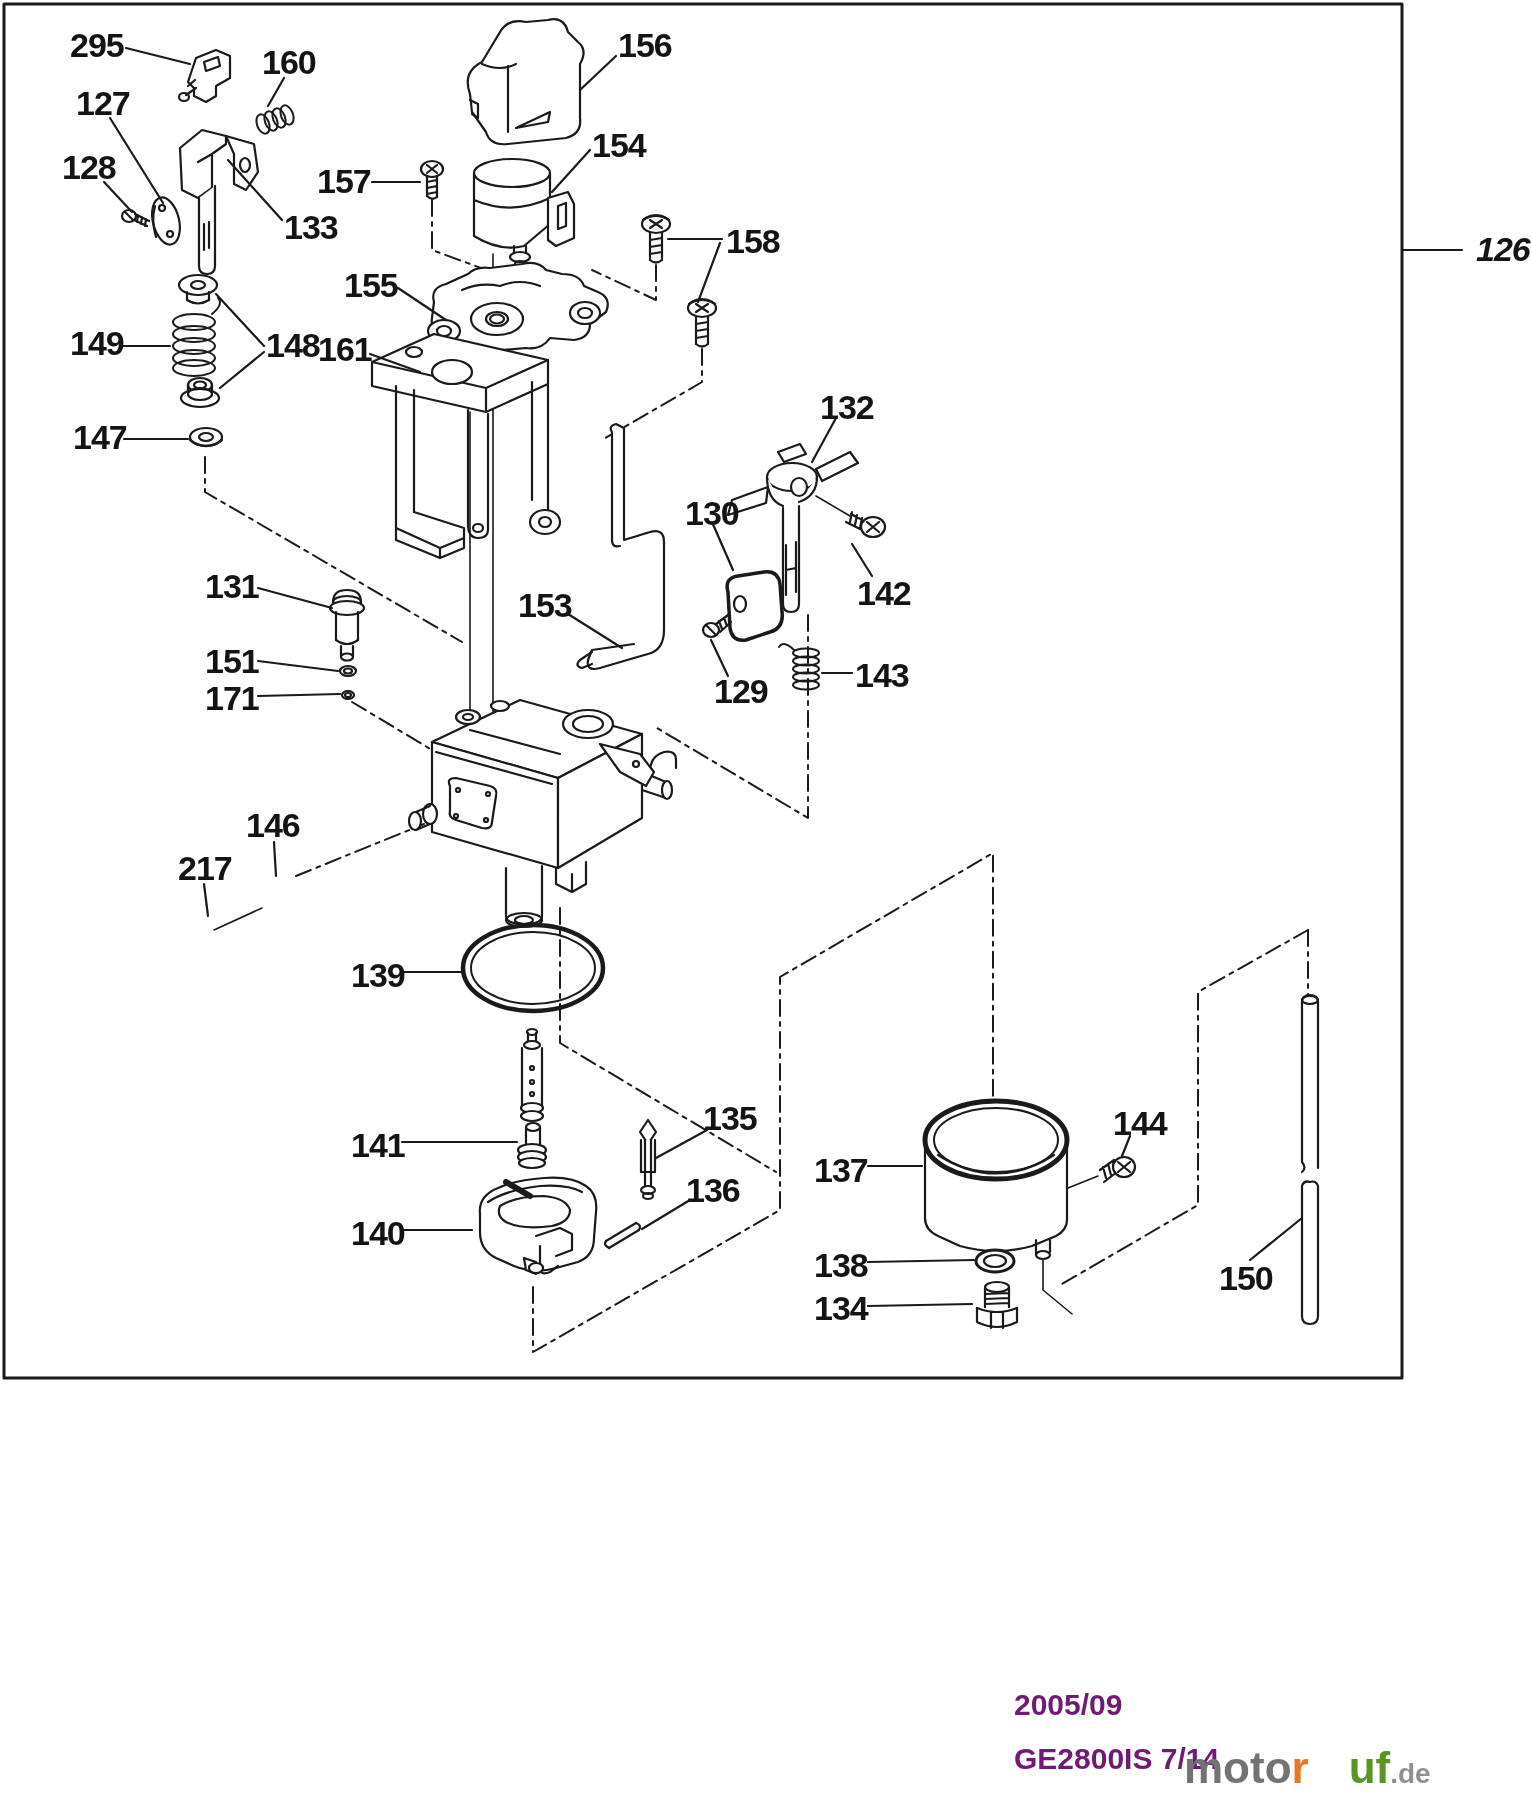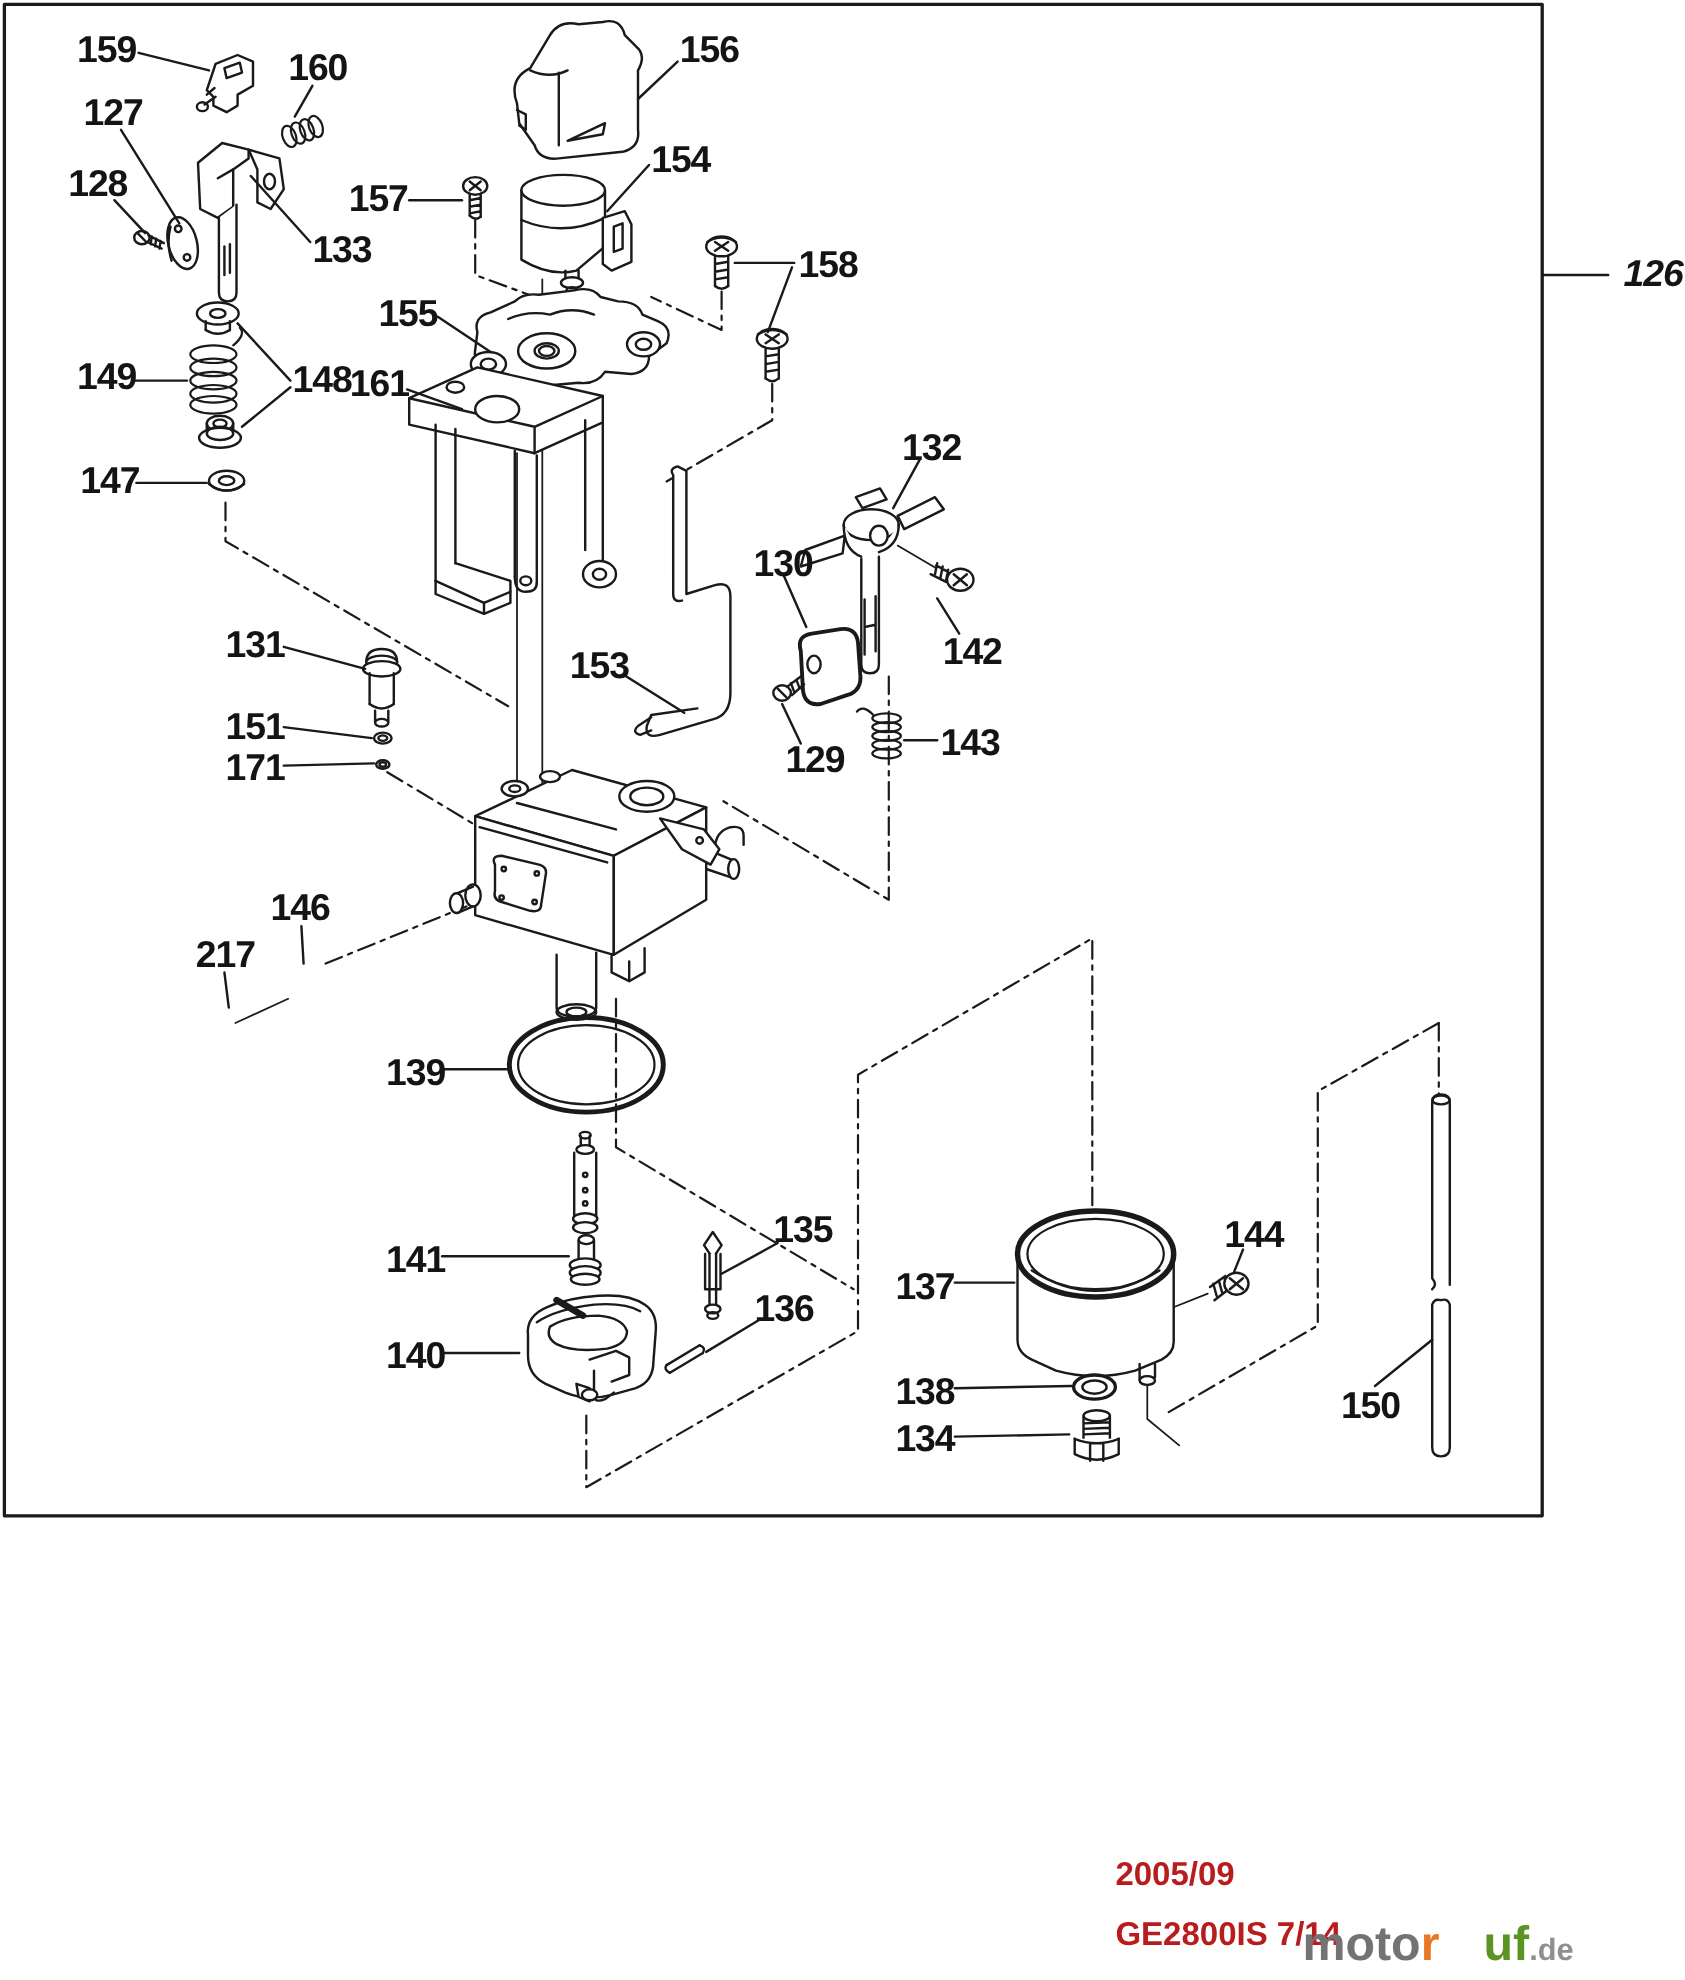--- a/index.html
+++ b/index.html
@@ -2,21 +2,21 @@
 <html><head>
 <meta charset="utf-8">
 <style>
   html,body{margin:0;padding:0;background:#fff;}
   .page{position:relative;width:1532px;height:1800px;background:#fff;overflow:hidden;
         font-family:"Liberation Sans",sans-serif;}
   svg{position:absolute;left:0;top:0;}
   svg *{vector-effect:none;}
   .lbl{position:absolute;font-family:"Liberation Sans",sans-serif;font-size:34px;
        font-weight:bold;color:#141414;letter-spacing:-1px;white-space:nowrap;line-height:1;}
-  .footer-line{position:absolute;font-size:30px;font-weight:bold;color:#b91c1c;line-height:1;}
+  .footer-line{position:absolute;font-size:30px;font-weight:bold;color:#701a75;line-height:1;}
   #footer-date{left:1014px;top:1690px;}
   #footer-model{left:1014px;top:1744px;}
   .watermark{position:absolute;left:1184px;top:1746px;font-size:44px;font-weight:bold;line-height:1;}
   .watermark .de{font-size:28px;margin-top:20px;}
 </style>
 </head>
 <body>
 
 <div class="page">
 
@@ -383,21 +383,21 @@
         <polyline points="868,1166 922,1166"></polyline>
         <polyline points="1130,1136 1122,1156"></polyline>
         <polyline points="868,1262 974,1260"></polyline>
         <polyline points="868,1306 972,1304"></polyline>
         <polyline points="1250,1260 1302,1218"></polyline>
       </g>
 </svg>
 
 <div id="labels">
       <div class="lbl" style="left: 1476px; top: 232px; font-style: italic;">126</div>
-      <div class="lbl" style="left: 70px; top: 28px;">159</div>
+      <div class="lbl" style="left: 70px; top: 28px;">295</div>
       <div class="lbl" style="left: 262px; top: 45px;">160</div>
       <div class="lbl" style="left: 76px; top: 86px;">127</div>
       <div class="lbl" style="left: 62px; top: 150px;">128</div>
       <div class="lbl" style="left: 284px; top: 210px;">133</div>
       <div class="lbl" style="left: 618px; top: 28px;">156</div>
       <div class="lbl" style="left: 592px; top: 128px;">154</div>
       <div class="lbl" style="left: 317px; top: 164px;">157</div>
       <div class="lbl" style="left: 344px; top: 268px;">155</div>
       <div class="lbl" style="left: 726px; top: 224px;">158</div>
       <div class="lbl" style="left: 318px; top: 332px;">161</div>

